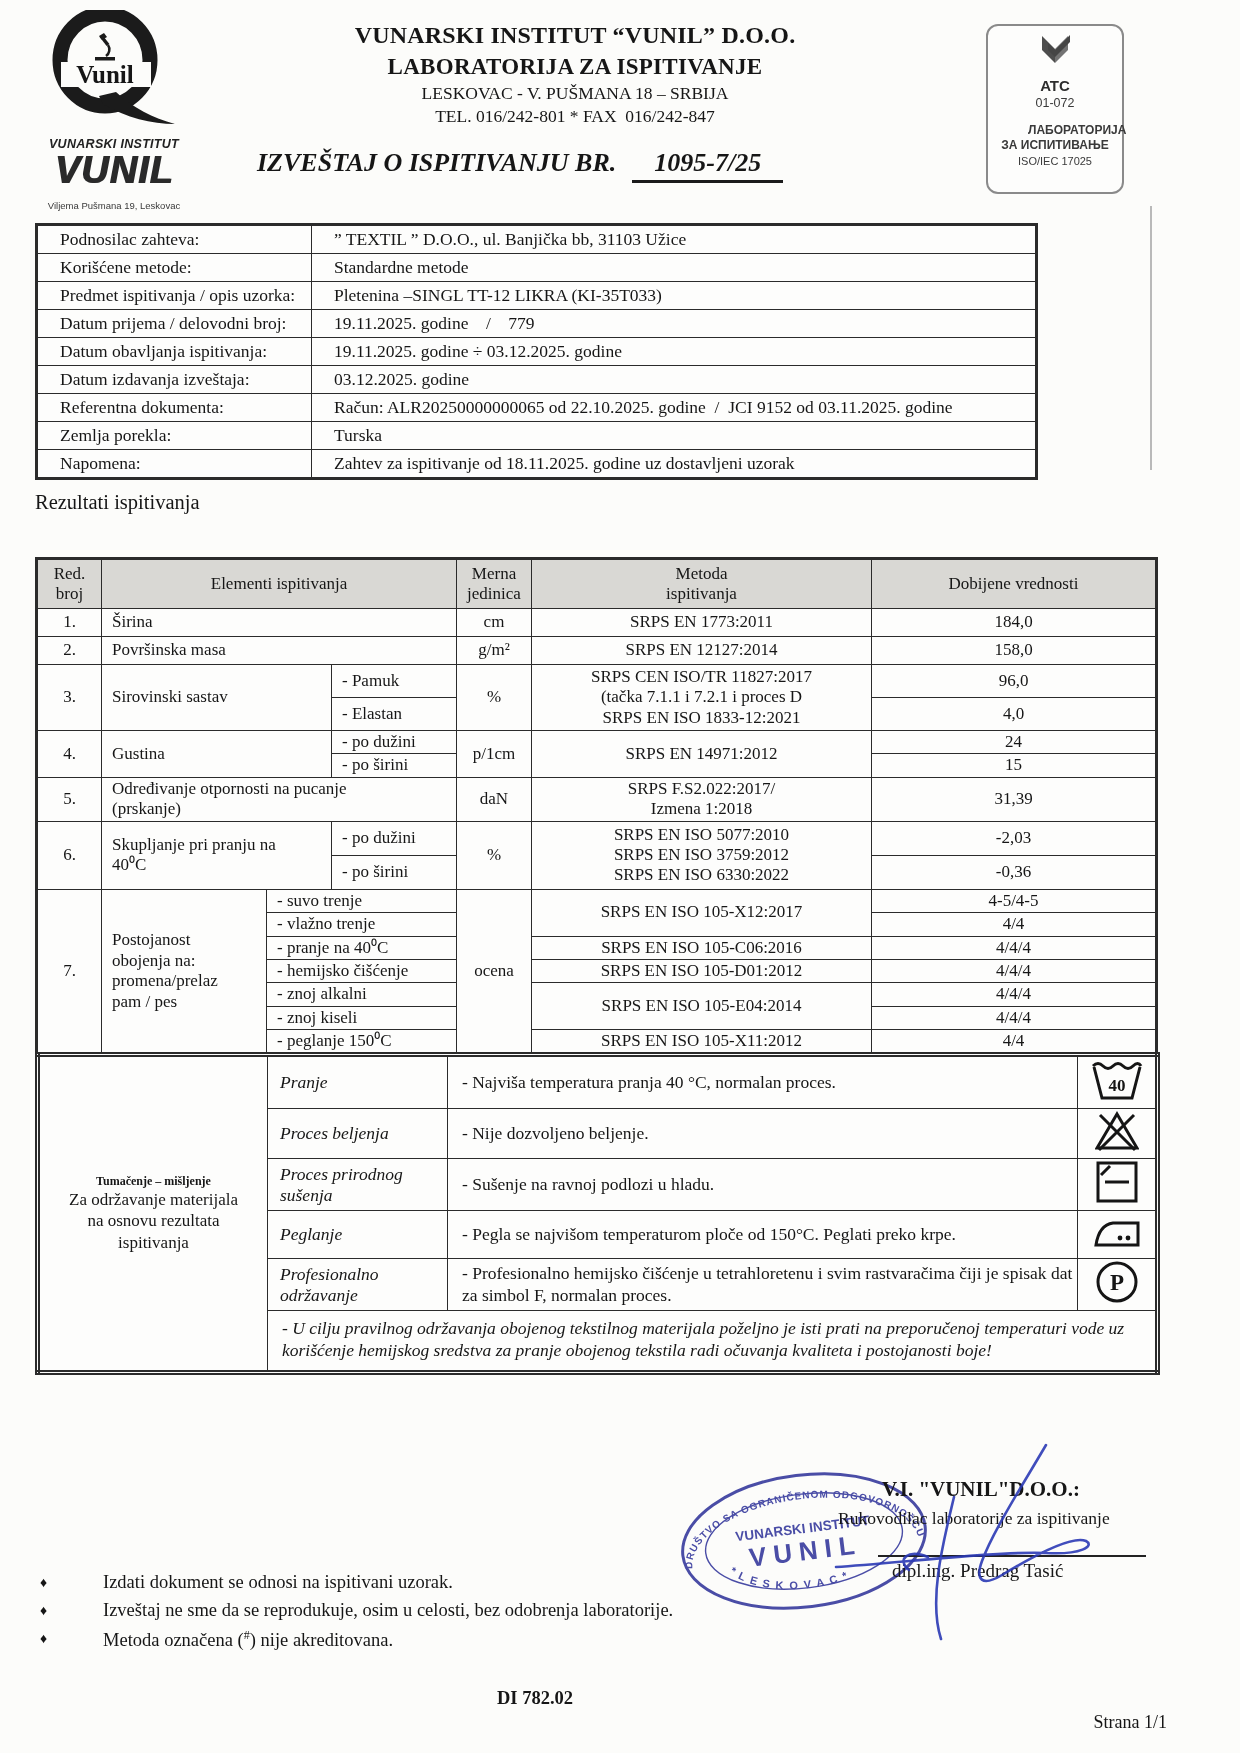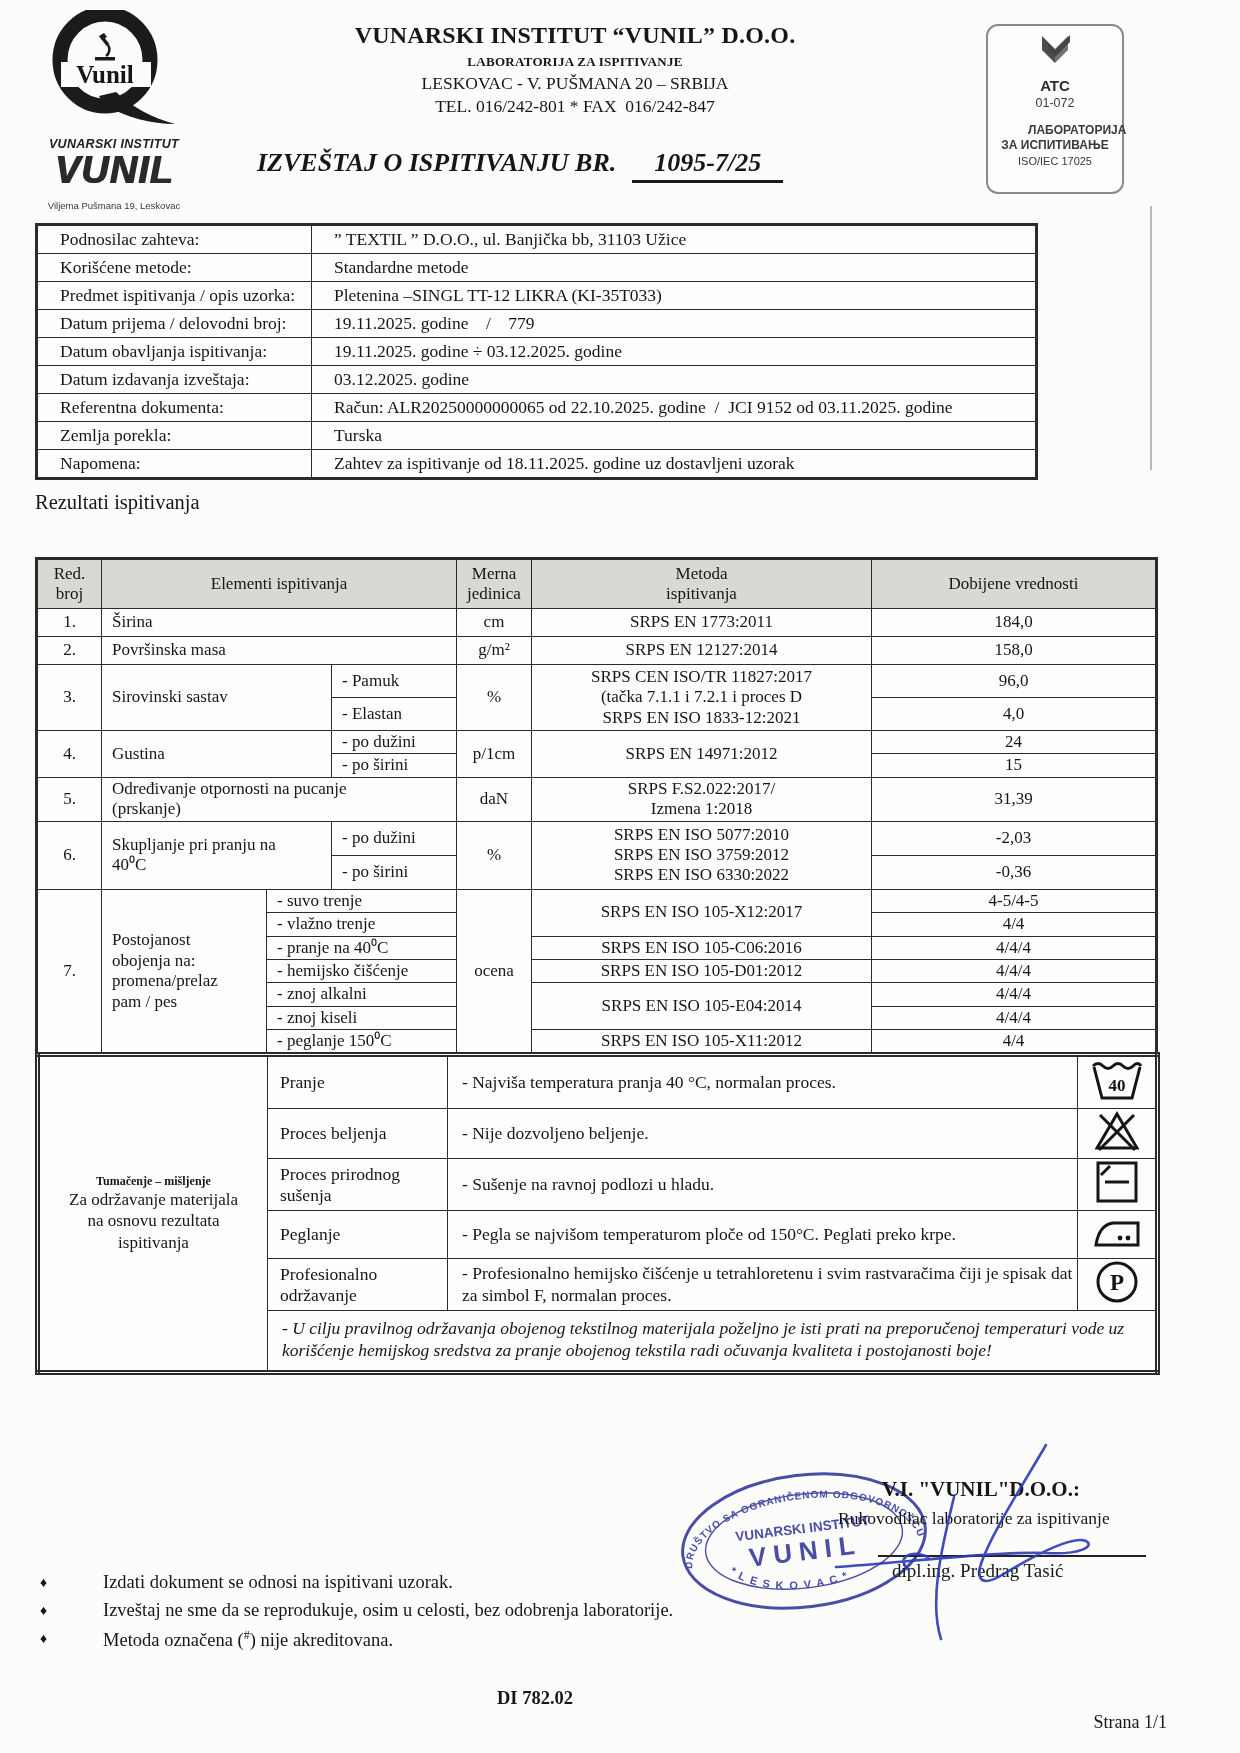--- a/index.html
+++ b/index.html
@@ -10,21 +10,21 @@
   .logo{position:absolute;left:26px;top:10px;width:176px;text-align:center;}
   .logo-inst{font-family:"Liberation Sans",sans-serif;font-weight:700;font-style:italic;
              font-size:12.5px;letter-spacing:.3px;color:#222;margin-top:1px;}
   .logo-brand{font-family:"Liberation Sans",sans-serif;font-weight:900;font-style:italic;
               font-size:38px;line-height:1.02;letter-spacing:1px;color:#2a2a2a;
               text-shadow:1.2px 0 #2a2a2a;}
   .logo-addr{font-family:"Liberation Sans",sans-serif;font-size:9.5px;color:#3a3a3a;margin-top:10px;}
 
   .org{position:absolute;left:250px;top:22px;width:650px;text-align:center;}
   .org-name{font-size:24px;font-weight:700;letter-spacing:.2px;}
-  .org-dept{font-size:13px;font-weight:700;margin-top:5px;letter-spacing:.3px;}
+  .org-dept{font-size:23px;font-weight:700;margin-top:5px;letter-spacing:.3px;}
   .org-addr{font-size:17.5px;margin-top:3px;}
   .org-phone{font-size:17.5px;margin-top:2px;white-space:pre;}
 
   .atc{position:absolute;left:986px;top:24px;width:138px;height:170px;border:2px solid #8a8a8a;
        border-radius:12px;text-align:center;font-family:"Liberation Sans",sans-serif;
        color:#3a3a3a;padding-top:8px;box-sizing:border-box;background:#fdfdfc;}
   .atc-name{font-weight:700;font-size:15px;margin-top:1px;color:#2d2d2d;}
   .atc-code{font-size:12.5px;margin-top:2px;}
   .atc-l1,.atc-l2{font-size:12px;font-weight:700;line-height:1.25;}
   .atc-l1{margin-top:13px;padding-left:40px;}
@@ -50,21 +50,21 @@
   .results td{border:1.5px solid #2b2b2b;font-size:17px;padding:1px 4px;text-align:center;line-height:1.2;}
   .results td.el,.results td.sub{text-align:left;padding-left:10px;}
   .results tr.rt-head td{background:#d9d8d4;height:46px;}
 
   
   .care{position:absolute;left:35px;top:1052px;width:1120px;border:5px double #2b2b2b;background:#fdfdfc;}
   .care td{border:1.6px solid #2b2b2b;font-size:17.5px;}
   .c-left{text-align:center;padding:0 8px;}
   .c-left .t{font-weight:700;font-size:12px;}
   .c-left .s{font-size:17px;line-height:1.25;}
-  .c-name{padding-left:12px;}
+  .c-name{padding-left:12px;font-style:italic;}
   .c-desc{padding-left:14px;line-height:1.22;}
   .c-sym{text-align:center;}
   .c-note{font-style:italic;padding:6px 12px 8px 14px;line-height:1.28;vertical-align:top;}
 
   
   .sig{position:absolute;left:660px;top:1455px;width:570px;height:210px;}
   .sig-company{position:absolute;left:222px;top:22px;font-size:21px;font-weight:700;white-space:nowrap;}
   .sig-role{position:absolute;left:178px;top:53px;font-size:17.5px;white-space:nowrap;}
   .sig-line{position:absolute;left:218px;top:100px;width:268px;border-top:2px solid #222;}
   .sig-name{position:absolute;left:232px;top:105px;font-size:19px;white-space:nowrap;}
@@ -98,21 +98,21 @@
       <text x="66" y="73" text-anchor="middle" font-family="Liberation Serif, serif" font-size="25" font-weight="bold" fill="#161616">Vunil</text>
     </svg>
     <div class="logo-inst">VUNARSKI INSTITUT</div>
     <div class="logo-brand">VUNIL</div>
     <div class="logo-addr">Viljema Pušmana 19, Leskovac</div>
   </div>
 
   <div class="org">
     <div class="org-name">VUNARSKI INSTITUT “VUNIL” D.O.O.</div>
     <div class="org-dept">LABORATORIJA ZA ISPITIVANJE</div>
-    <div class="org-addr">LESKOVAC - V. PUŠMANA 20 – SRBIJA</div>
+    <div class="org-addr">LESKOVAC - V. PUŠMANA 18 – SRBIJA</div>
     <div class="org-phone">TEL. 016/242-801 * FAX  016/242-847</div>
   </div>
 
   <div class="atc">
     <svg width="46" height="38" viewBox="0 0 46 38">
       <path d="M10,2 V16 L23,29 V15 Z" fill="#4d4d4d"></path>
       <path d="M36,2 V16 L23,29 V15 Z" fill="#737373"></path>
       <path d="M16,16 L23,23 L38,8 L38,1 L23,16 L16,9 Z" fill="#454545"></path>
     </svg>
     <div class="atc-name">ATC</div>

